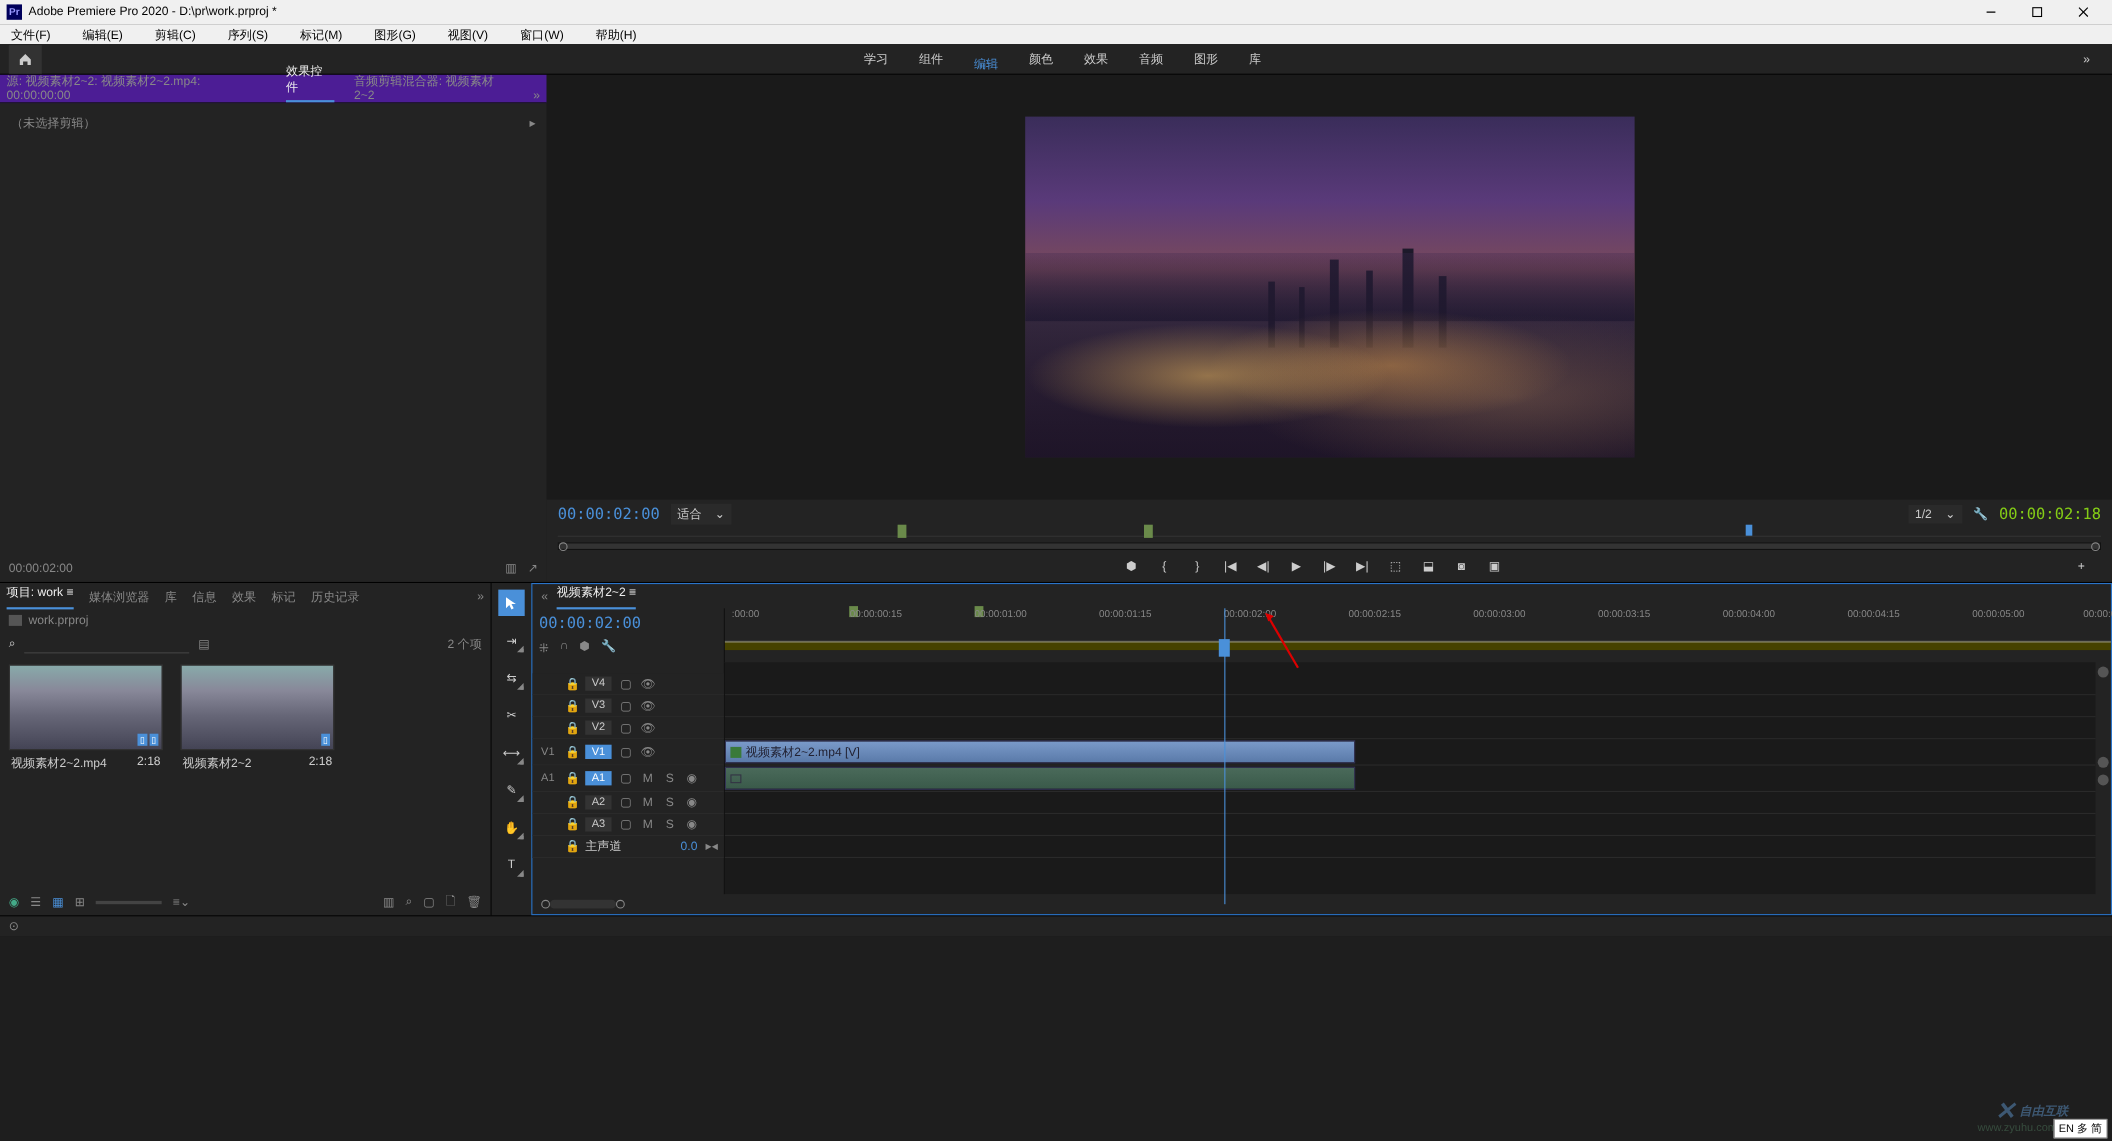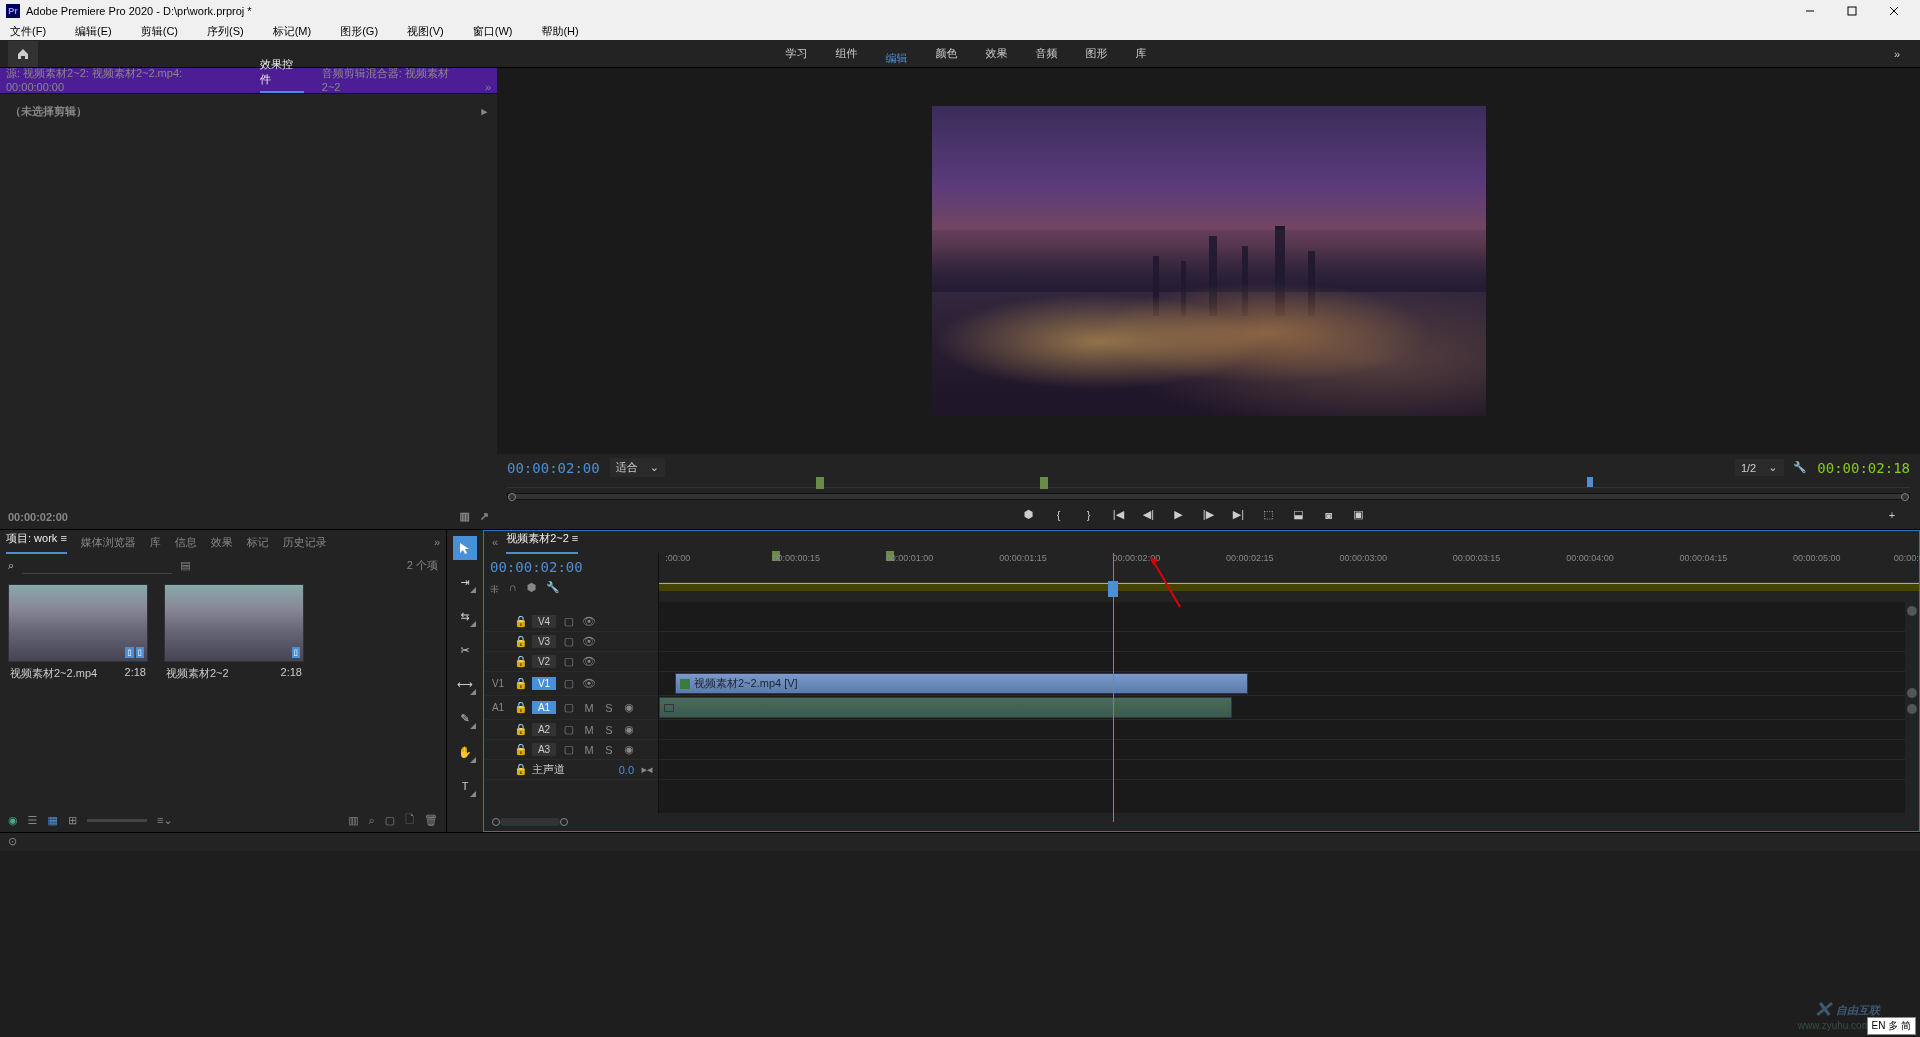--- a/index.html
+++ b/index.html
@@ -28,21 +28,21 @@
 .main-layout { display: flex; height: 461px; }
 .left-panels { width: 497px; display: flex; flex-direction: column; }
 .right-panels { flex: 1; display: flex; flex-direction: column; }
 
 
 .panel-tabs { height: 26px; display: flex; align-items: flex-end; padding: 0 6px; gap: 18px; background: #4c1d95; border-bottom: 1px solid #111; }
 .panel-tab { color: #888; cursor: pointer; }
 .panel-tab.active { color: #eee; border-bottom: 2px solid #4a90d9; padding-bottom: 4px; }
 .panel-tabs .overflow { margin-left: auto; color: #888; }
 
-.effect-controls { padding: 10px; color: #888; background: #232323; flex:1; position:relative;font-weight:bold;}
+.effect-controls { padding: 10px; color: #888; background: #232323; flex:1; position:relative;}
 .effect-controls .bread { display:flex; align-items:center; }
 .effect-controls .bread .arrow { margin-left:auto; }
 .effect-time { position:absolute; bottom:6px; left:8px; color:#888; }
 .ec-icons { position:absolute; bottom:6px; right:8px; display:flex; gap:10px; color:#888; }
 
 
 .program-tabs { height: 26px; display: flex; align-items: center; padding: 0 6px; background:#232323; border-bottom:1px solid #111;}
 .program-viewer { flex:1; background:#1a1a1a; display:flex; align-items:center; justify-content:center; position:relative; }
 .video-frame { width: 554px; height: 310px; background: linear-gradient(180deg, #3a2d5a 0%, #5a3a7a 25%, #7a4a5a 45%, #3a3040 60%, #201828 100%); position:relative; overflow:hidden;}
 .skyline { position:absolute; bottom:40%; left:0; right:0; height:60px; background: linear-gradient(180deg, transparent, rgba(20,20,40,0.8)); }
@@ -278,20 +278,24 @@
     <div class="proj-tabs">
       <span class="proj-tab active"><span>项目: work</span>&nbsp;≡</span>
       <span class="proj-tab">媒体浏览器</span>
       <span class="proj-tab">库</span>
       <span class="proj-tab">信息</span>
       <span class="proj-tab">效果</span>
       <span class="proj-tab">标记</span>
       <span class="proj-tab">历史记录</span>
       <span style="margin-left:auto;color:#888;">»</span>
     </div>
+    <div class="proj-bread">
+      <span class="bin-icon"></span>
+      <span>work.prproj</span>
+    </div>
     <div class="proj-search">
       <span>⌕</span>
       <input placeholder="" style="">
       <span style="color:#888;">▤</span>
       <span class="proj-count">2 个项</span>
     </div>
     <div class="proj-items">
       <div class="proj-item">
         <div class="proj-thumb">
           <div class="badge">
@@ -453,21 +457,21 @@
             <span style="color:#4a90d9;">0.0</span>
             <span class="tk-icon">▸◂</span>
           </div>
       </div>
       <div class="tl-tracks">
         <div style="height:10px;"></div>
         <div class="track-lane"></div>
         <div class="track-lane"></div>
         <div class="track-lane"></div>
         <div class="track-lane tall">
-          <div class="clip" style="left:16px;width:46%;">
+          <div class="clip" style="left:0;width:46%;">
               <span class="clip-icon"></span>
               <span>视频素材2~2.mp4 [V]</span>
             </div>
         </div>
         <div class="track-lane tall">
           <div class="clip audio" style="left:0;width:46%;">
               <span class="clip-rect"></span>
             </div>
         </div>
         <div class="track-lane"></div>

